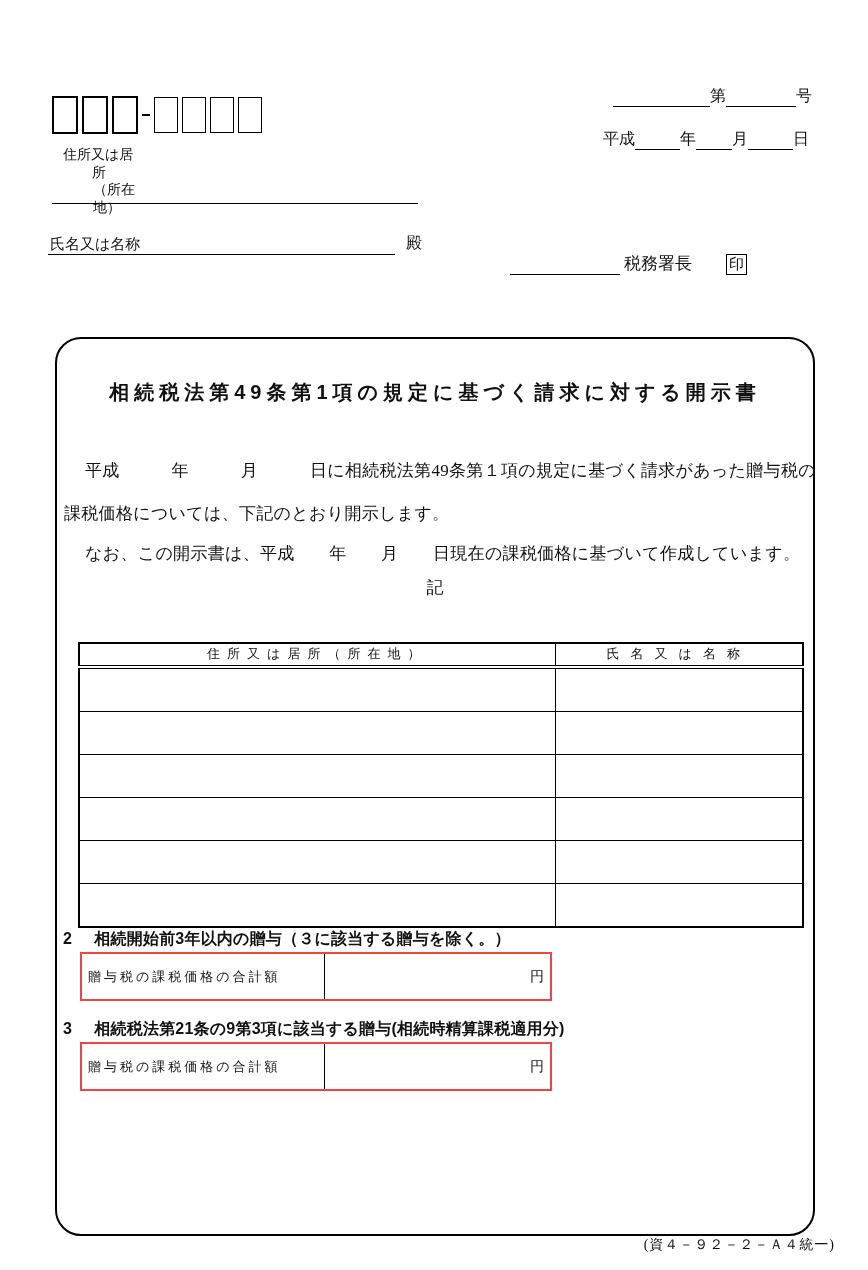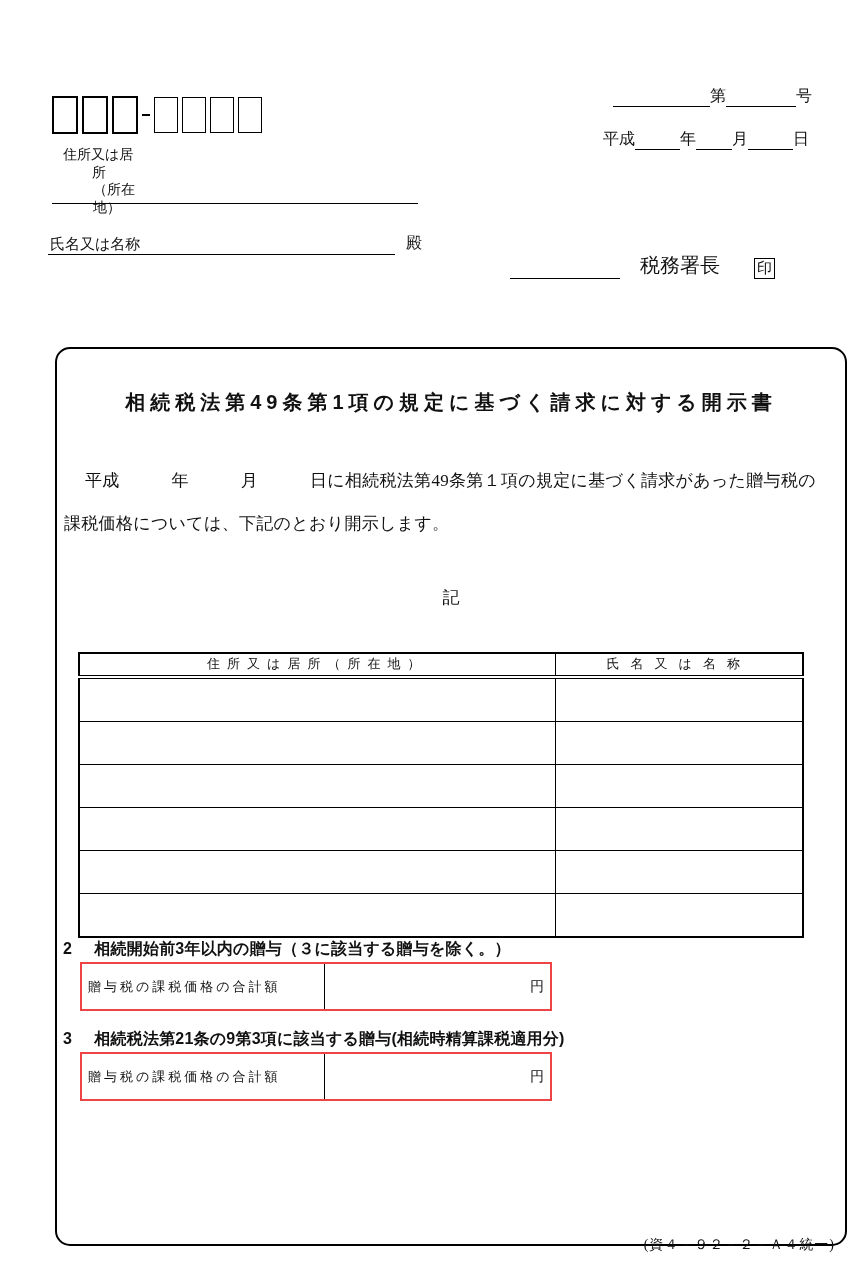--- a/index.html
+++ b/index.html
@@ -21,22 +21,22 @@
   
   .blank{display:inline-block;border-bottom:1px solid #000;height:18px;vertical-align:baseline;}
   .rule{border-bottom:1px solid #000;height:0;}
 
   .lh-label{font-size:14px;line-height:17.5px;}
   .flexline{display:flex;align-items:flex-end;font-size:16px;white-space:nowrap;}
   .seal-box{display:inline-block;border:1px solid #000;font-size:15px;line-height:19px;padding:0 2px;}
 
   
   .mainbox{
-    position:absolute;left:55px;top:347px;width:756px;height:895px;
-    border:2px solid #000;border-radius:15px;background:#fff;padding-left:32px;
+    position:absolute;left:55px;top:337px;width:756px;height:895px;
+    border:2px solid #000;border-radius:26px;background:#fff;
   }
   .doc-title{position:absolute;left:0;right:0;top:40px;text-align:center;
     font-weight:bold;font-size:20px;letter-spacing:5px;}
   .bodyline{position:absolute;font-size:17px;letter-spacing:0.3px;white-space:nowrap;}
   .ki{position:absolute;left:0;right:0;top:237px;text-align:center;font-size:17px;}
 
   .sec-heading{position:absolute;font-weight:bold;font-size:16px;white-space:nowrap;}
   .sec-no{display:inline-block;}
   .sec-text{display:inline-block;margin-left:18px;letter-spacing:0.2px;}
 
@@ -100,30 +100,31 @@
     <span class="blank" style="width:45px;"></span>
     <span>年</span>
     <span class="blank" style="width:36px;"></span>
     <span>月</span>
     <span class="blank" style="width:45px;"></span>
     <span>日</span>
   </div>
 
   <div class="abs flexline serif" style="left:510px;top:252px;">
     <span class="blank" style="width:110px;"></span>
-    <span style="margin-left:20px;font-size:20px;">税務署長</span>
+    <span style="margin-left:4px;font-size:17px;">税務署長</span>
     <span class="seal-box" style="margin-left:34px;">印</span>
   </div>
 
   <div class="mainbox">
 
     <div class="doc-title gothic">相続税法第49条第1項の規定に基づく請求に対する開示書</div>
 
     <div class="bodyline serif" style="left:28px;top:120px;">平成　　　年　　　月　　　日に相続税法第49条第１項の規定に基づく請求があった贈与税の</div>
     <div class="bodyline serif" style="left:7px;top:163px;">課税価格については、下記のとおり開示します。</div>
+    <div class="bodyline serif" style="left:28px;top:203px;">なお、この開示書は、平成　　年　　月　　日現在の課税価格に基づいて作成しています。</div>
 
     <div class="ki serif">記</div>
 
 
     <table class="t1 serif">
       <colgroup>
           <col style="width:476px">
           <col>
         </colgroup>
       <thead>

